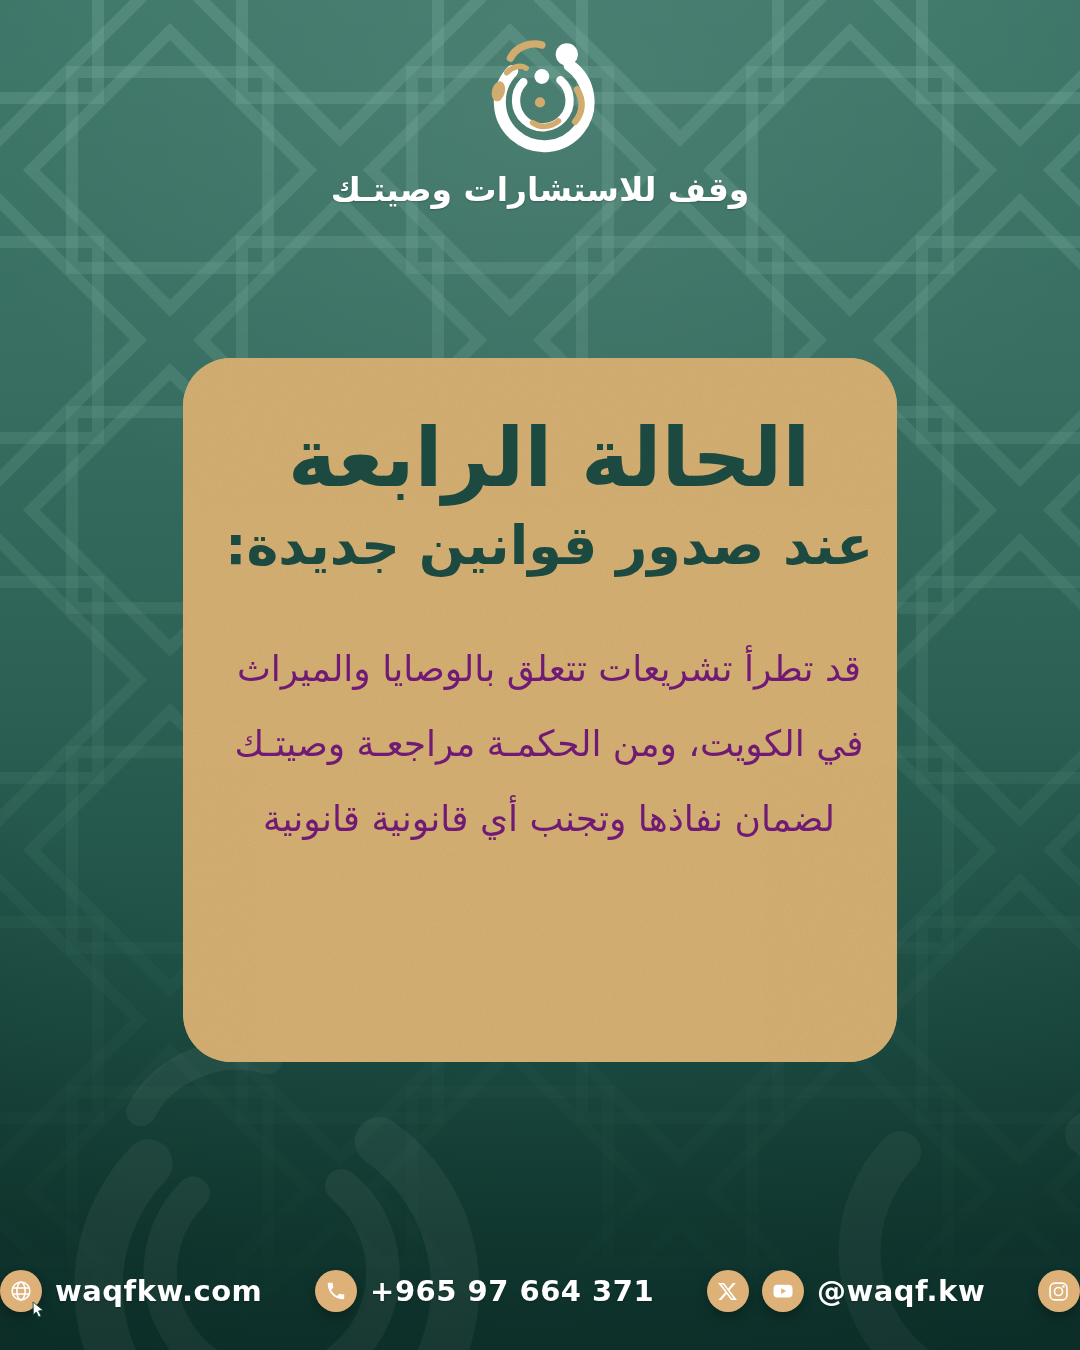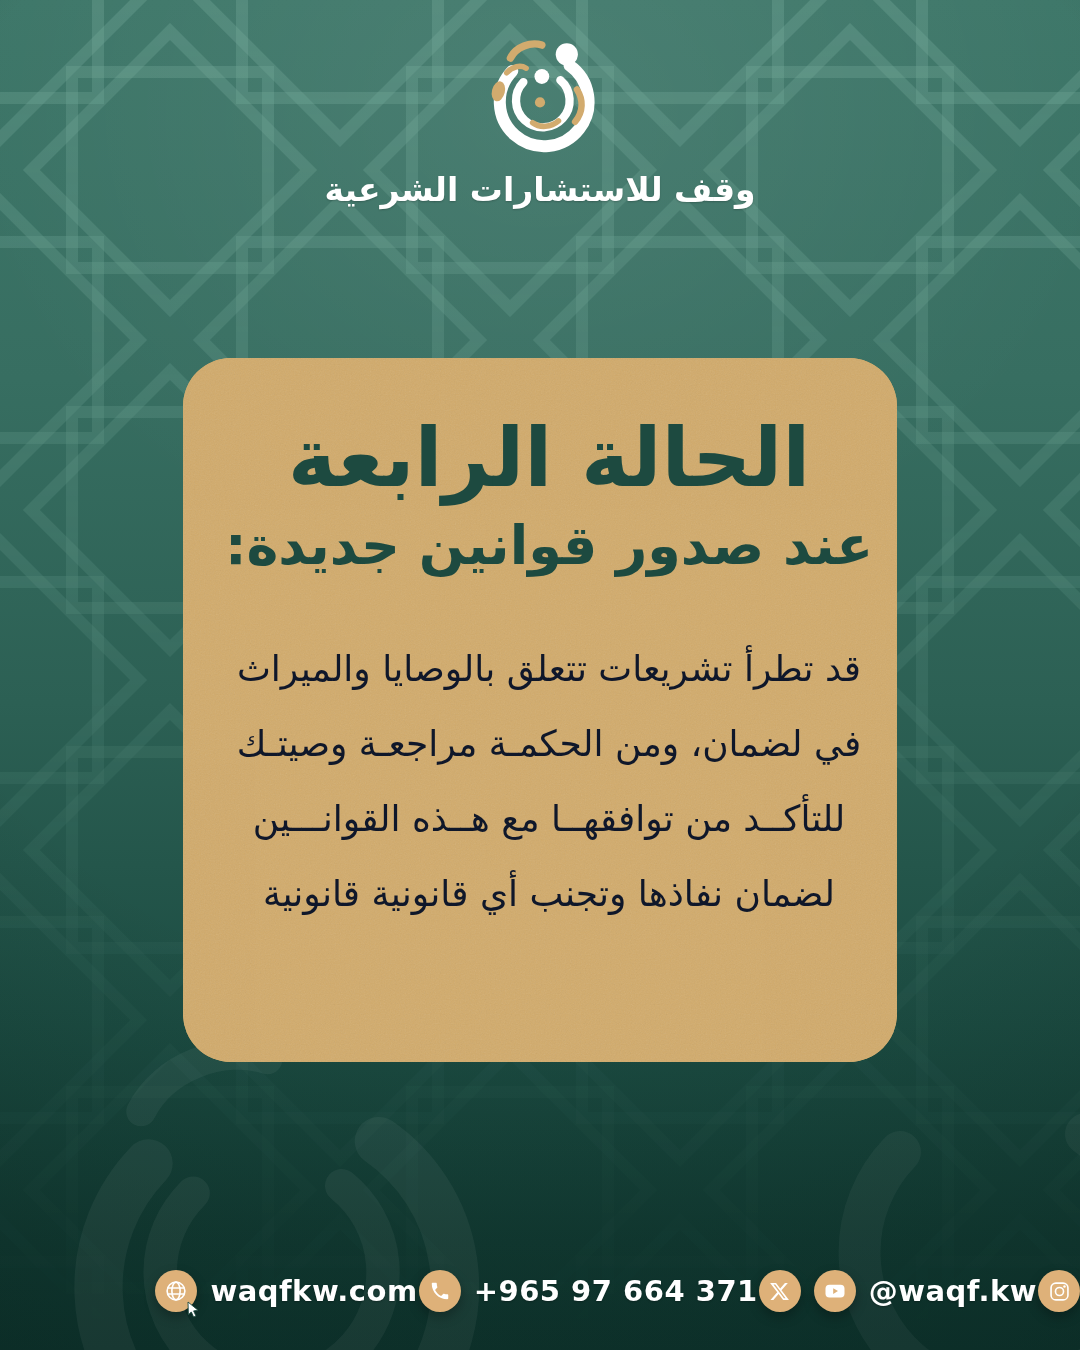--- a/index.html
+++ b/index.html
@@ -38,26 +38,26 @@
     position:relative;height:100%;padding:50px 12px 0 30px;
     text-align:center;direction:rtl;
   }
   .card-title{
     color:#1d4a40;font-size:82px;font-weight:800;line-height:1.22;
   }
   .card-subtitle{
     color:#1d4a40;font-size:54px;font-weight:700;margin-top:6px;
   }
   .card-body{
-    margin-top:54px;color:#0f172a;font-size:36px;line-height:75px;
+    margin-top:54px;color:#701a75;font-size:36px;line-height:75px;
   }
   .card-body .line{white-space:nowrap;}
   .footer{
     position:absolute;left:0;right:0;bottom:38px;
-    display:flex;justify-content:flex-end;align-items:center;gap:1px;
+    display:flex;justify-content:space-between;align-items:center;gap:1px;
   }
   .footer-group{display:flex;align-items:center;gap:13px;}
   .badge{
     position:relative;width:42px;height:42px;border-radius:50%;
     background:#deb179;display:flex;align-items:center;justify-content:center;
     box-shadow:0 5px 12px rgba(0,0,0,0.28);flex:none;
   }
   .badge svg{display:block;}
   .footer-label{
     color:#ffffff;font-size:29px;font-weight:700;letter-spacing:.5px;
@@ -129,41 +129,40 @@
       <circle cx="68" cy="50" r="8" fill="#ffffff"></circle>
       <g fill="none" stroke="#d2ab6e" stroke-linecap="round">
         <path d="M34 30 C 40 18 56 12 68 16" stroke-width="8"></path>
         <path d="M30 46 C 36 39 45 37 51 41" stroke-width="6"></path>
         <path d="M106 64 C 113 75 113 88 104 99" stroke-width="7"></path>
         <path d="M58 100 C 66 106 78 105 86 98" stroke-width="6"></path>
       </g>
       <ellipse cx="21" cy="66" rx="7" ry="11" fill="#d2ab6e" transform="rotate(14 21 66)"></ellipse>
       <circle cx="66" cy="78" r="5.5" fill="#d2ab6e"></circle>
     </svg>
-    <div class="logo-wordmark" dir="rtl" lang="ar">وقف للاستشارات الشرعية</div>
+    <div class="logo-wordmark" dir="rtl" lang="ar">وقف للاستشارات وصيتـك</div>
   </div>
 
   <div class="card">
     <svg class="card-noise">
       <defs>
         <filter id="grainCard">
           <feTurbulence type="fractalNoise" baseFrequency="0.8" numOctaves="2" stitchTiles="stitch"></feTurbulence>
           <feColorMatrix type="saturate" values="0"></feColorMatrix>
         </filter>
       </defs>
       <rect width="100%" height="100%" fill="#d2ab6b"></rect>
       <rect width="100%" height="100%" filter="url(#grainCard)" opacity="0.14"></rect>
     </svg>
     <div class="card-content">
       <div class="card-title" lang="ar">الحالة الرابعة</div>
       <div class="card-subtitle" lang="ar">عند صدور قوانين جديدة:</div>
       <div class="card-body">
         <div class="line" lang="ar">قد تطرأ تشريعات تتعلق بالوصايا والميراث</div>
-        <div class="line" lang="ar">في لضمان، ومن الحكمـة مراجعـة وصيتـك</div>
-        <div class="line" lang="ar">للتأكــد من توافقهــا مع هــذه القوانـــين</div>
+        <div class="line" lang="ar">في الكويت، ومن الحكمـة مراجعـة وصيتـك</div>
         <div class="line" lang="ar">لضمان نفاذها وتجنب أي قانونية قانونية</div>
       </div>
     </div>
   </div>
 
   <div class="footer">
 
     <div class="footer-group">
       <span class="badge">
         <svg width="26" height="26" viewBox="0 0 24 24">

